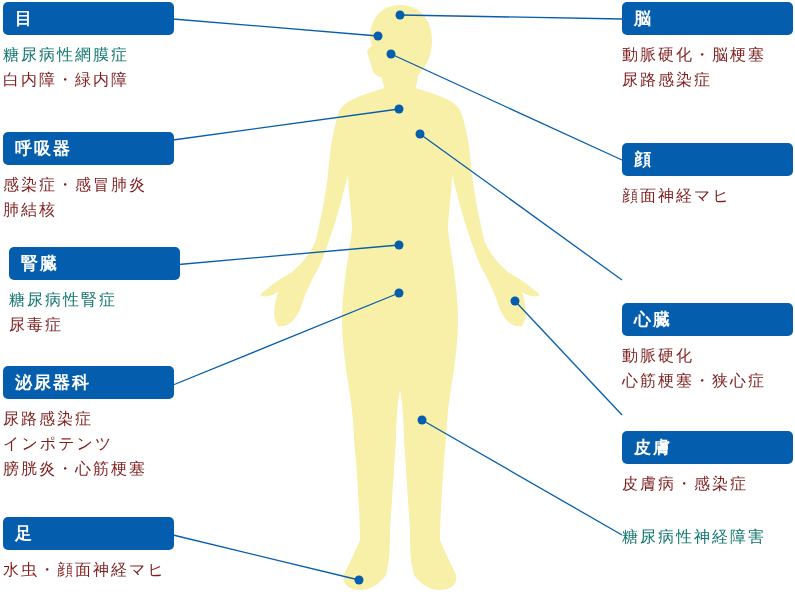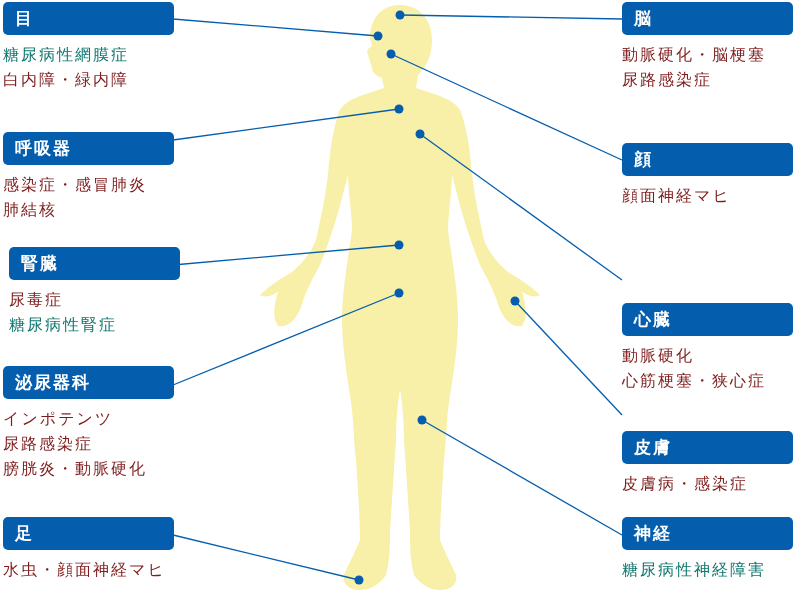--- a/index.html
+++ b/index.html
@@ -63,31 +63,31 @@
   <div class="organ-label">呼吸器</div>
   <div class="organ-diseases">
     <div class="disease">感染症・感冒肺炎</div>
     <div class="disease">肺結核</div>
   </div>
 </div>
 
 <div class="organ" style="left:1px; top:247px;margin-left:8px;">
   <div class="organ-label">腎臓</div>
   <div class="organ-diseases">
+    <div class="disease diabetic">糖尿病性腎症</div>
     <div class="disease">尿毒症</div>
-    <div class="disease diabetic">糖尿病性腎症</div>
   </div>
 </div>
 
 <div class="organ" style="left:3px; top:366px;">
   <div class="organ-label">泌尿器科</div>
   <div class="organ-diseases">
+    <div class="disease">尿路感染症</div>
     <div class="disease">インポテンツ</div>
-    <div class="disease">尿路感染症</div>
-    <div class="disease">膀胱炎・動脈硬化</div>
+    <div class="disease">膀胱炎・心筋梗塞</div>
   </div>
 </div>
 
 <div class="organ" style="left:3px; top:517px;">
   <div class="organ-label">足</div>
   <div class="organ-diseases">
     <div class="disease">水虫・顔面神経マヒ</div>
   </div>
 </div>
 
@@ -115,17 +115,16 @@
 </div>
 
 <div class="organ" style="left:622px; top:400px;margin-top:31px;">
   <div class="organ-label">皮膚</div>
   <div class="organ-diseases">
     <div class="disease">皮膚病・感染症</div>
   </div>
 </div>
 
 <div class="organ" style="left:622px; top:517px;">
-  <div class="organ-label">神経</div>
   <div class="organ-diseases">
     <div class="disease diabetic">糖尿病性神経障害</div>
   </div>
 </div>
 
 </body></html>

